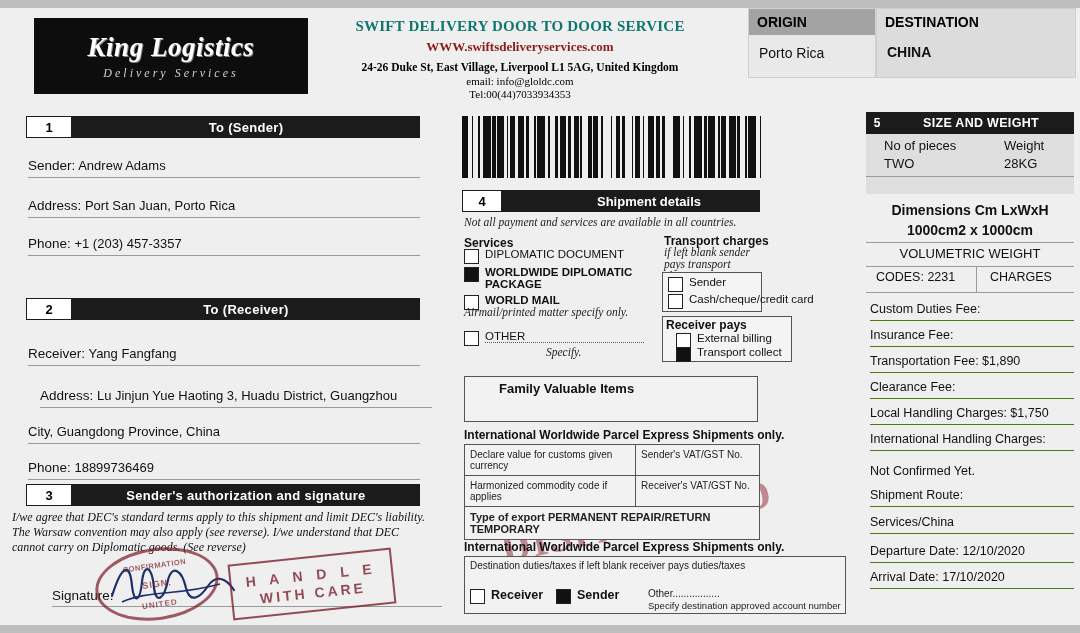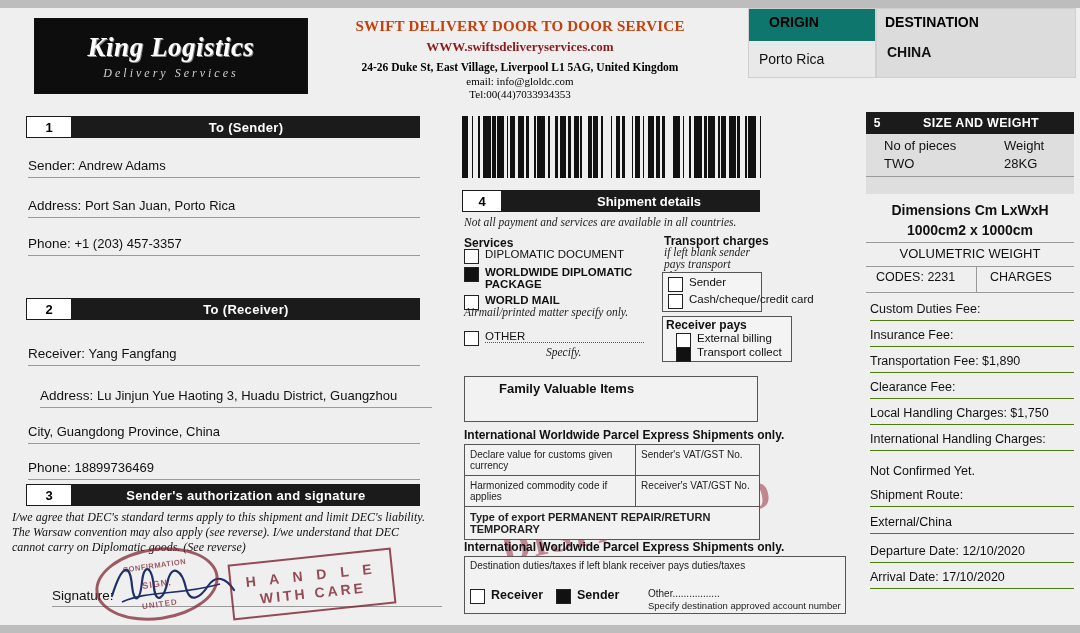--- a/index.html
+++ b/index.html
@@ -25,32 +25,32 @@
     letter-spacing:.5px;text-shadow:1px 1px 0 #888;
   }
   .logo .l2{
     font-family:"Liberation Serif", serif;
     font-style:italic;font-size:12px;color:#cfcfcf;letter-spacing:3px;margin-top:3px;
   }
   .swift{
     position:absolute;left:300px;top:18px;width:440px;text-align:center;
     font-family:"Liberation Serif", serif;
   }
-  .swift .t1{font-weight:bold;font-size:15px;color:#c2410c;letter-spacing:.2px;}
+  .swift .t1{font-weight:bold;font-size:15px;color:#0f766e;letter-spacing:.2px;}
   .swift .t2{font-weight:bold;font-size:13px;color:#8b1a1a;margin-top:4px;}
   .swift .t3{font-weight:bold;font-size:11.5px;color:#000;margin-top:6px;}
   .swift .t4{font-size:11px;color:#000;margin-top:2px;}
   .swift .t5{font-size:11px;color:#000;margin-top:1px;}
 
   .origin-box{
     position:absolute;left:748px;top:8px;width:126px;height:68px;
     background:#e9e9e9;border:1px solid #cfcfcf;
   }
   .origin-box .hd{
-    background:#0f766e;height:32px;line-height:26px;padding-left:20px;
+    background:#a3a3a3;height:26px;line-height:26px;padding-left:8px;
     font-weight:bold;font-size:14px;color:#000;
   }
   .origin-box .val{padding:10px 0 0 10px;font-size:14px;color:#111;}
 
   .dest-box{
     position:absolute;left:876px;top:8px;width:198px;height:68px;
     background:#dcdcdc;border:1px solid #cfcfcf;
   }
   .dest-box .hd{
     height:26px;line-height:26px;padding-left:8px;
@@ -439,19 +439,19 @@
   <div style="position:absolute;left:976px;top:266px;width:1px;height:26px;background:#9a9a9a;"></div>
 
   <div class="rt-row" style="left:870px;top:302px;width:204px;">Custom Duties Fee:</div>
   <div class="rt-row" style="left:870px;top:328px;width:204px;">Insurance Fee:</div>
   <div class="rt-row" style="left:870px;top:354px;width:204px;">Transportation Fee: $1,890</div>
   <div class="rt-row" style="left:870px;top:380px;width:204px;">Clearance Fee:</div>
   <div class="rt-row" style="left:870px;top:406px;width:204px;">Local Handling Charges: $1,750</div>
   <div class="rt-row" style="left:870px;top:432px;width:204px;">International Handling Charges:</div>
   <div class="rt-row" style="left:870px;top:464px;width:204px;border:none;">Not Confirmed Yet.</div>
   <div class="rt-row" style="left:870px;top:488px;width:204px;">Shipment Route:</div>
-  <div class="rt-row" style="left:870px;top:515px;width:204px;">External/China</div>
+  <div class="rt-row" style="left:870px;top:515px;width:204px;">Services/China</div>
   <div class="rt-row" style="left:870px;top:544px;width:204px;">Departure Date: 12/10/2020</div>
   <div class="rt-row" style="left:870px;top:570px;width:204px;">Arrival Date: 17/10/2020</div>
 
   <div style="position:absolute;left:0;top:0;width:1080px;height:8px;background:#bdbdbd;"></div>
   <div style="position:absolute;left:0;top:625px;width:1080px;height:8px;background:#bdbdbd;"></div>
 </div>
 
 </body></html>

